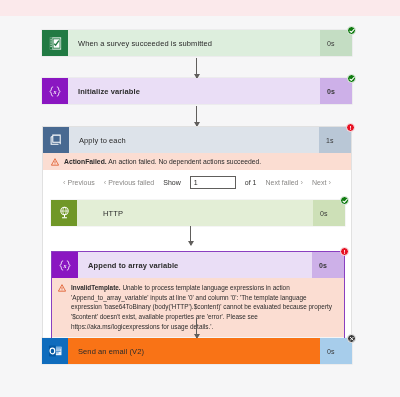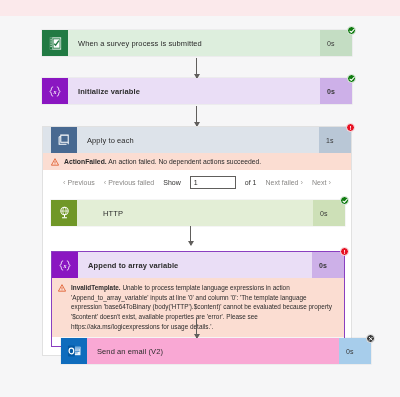--- a/index.html
+++ b/index.html
@@ -55,21 +55,21 @@
 
   
   .c-forms   { background: #ddeedd; }
   .c-forms  .dur { background: #c4ddc3; }
   .c-var     { background: #eadef6; font-weight: bold; }
   .c-var    .dur { background: #cdb0e8; }
   .c-loop    { background: #dde3ea; }
   .c-loop   .dur { background: #b9c7d6; }
   .c-http    { background: #e3eed6; }
   .c-http   .dur { background: #cde0b7; }
-  .c-mail    { background: #f9a8d4; margin-left: 19px; }
+  .c-mail    { background: #f97316; }
   .c-mail   .dur { background: #a7cdeb; }
 
   
   .badge {
     position: absolute;
     width: 9px; height: 9px;
     border-radius: 50%;
     display: flex; align-items: center; justify-content: center;
     font-size: 6px; line-height: 1;
     color: #fff;
@@ -183,21 +183,21 @@
           <rect x="2" y="1.5" width="2.6" height="13" fill="#217a43"></rect>
           <rect x="2.5" y="3" width="1.6" height="0.8" fill="#ffffff"></rect>
           <rect x="2.5" y="5" width="1.6" height="0.8" fill="#ffffff"></rect>
           <rect x="2.5" y="7" width="1.6" height="0.8" fill="#ffffff"></rect>
           <rect x="2.5" y="9" width="1.6" height="0.8" fill="#ffffff"></rect>
           <rect x="2.5" y="11" width="1.6" height="0.8" fill="#ffffff"></rect>
           <rect x="5.4" y="3" width="7.4" height="10" fill="none" stroke="#217a43" stroke-width="1"></rect>
           <path d="M6.6 8.2 L8.1 9.8 L11.6 4.9" fill="none" stroke="#217a43" stroke-width="1.5"></path>
         </svg>
       </div>
-      <div class="title">When a survey process is submitted</div>
+      <div class="title">When a survey succeeded is submitted</div>
       <div class="dur">0s</div>
       <div class="badge badge-ok" style="right:-4px; top:-4px;">
         <svg width="6" height="6" viewBox="0 0 10 10">
             <path d="M1.6 5.2 L3.8 7.4 L8.4 2.4" fill="none" stroke="#fff" stroke-width="1.8" stroke-linecap="round" stroke-linejoin="round"></path>
           </svg>
       </div>
     </div>
 
     <div class="arrow" style="left:196px; top:42px; height:20px;"></div>
 
@@ -216,21 +216,21 @@
             <path d="M1.6 5.2 L3.8 7.4 L8.4 2.4" fill="none" stroke="#fff" stroke-width="1.8" stroke-linecap="round" stroke-linejoin="round"></path>
           </svg>
       </div>
     </div>
 
     <div class="arrow" style="left:196px; top:90px; height:20px;"></div>
 
     <div class="scope" style="top:110px;">
 
       <div class="scope-header">
-        <div class="card c-loop" style="position:static; width:100%; box-shadow:none;padding-left:8px;">
+        <div class="card c-loop" style="position:static; width:100%; box-shadow:none;">
           <div class="icon-box" style="background:#486991;">
             <svg width="13" height="13" viewBox="0 0 14 14">
               <path d="M3 1.2 H11 V9 H3 Z" fill="none" stroke="#ffffff" stroke-width="1.1"></path>
               <path d="M1.2 3 H3 M11 11 V9" fill="none" stroke="#ffffff" stroke-width="1.1"></path>
               <path d="M1.2 3 V11 H9.2" fill="none" stroke="#ffffff" stroke-width="1.1"></path>
             </svg>
           </div>
           <div class="title">Apply to each</div>
           <div class="dur">1s</div>
         </div>

